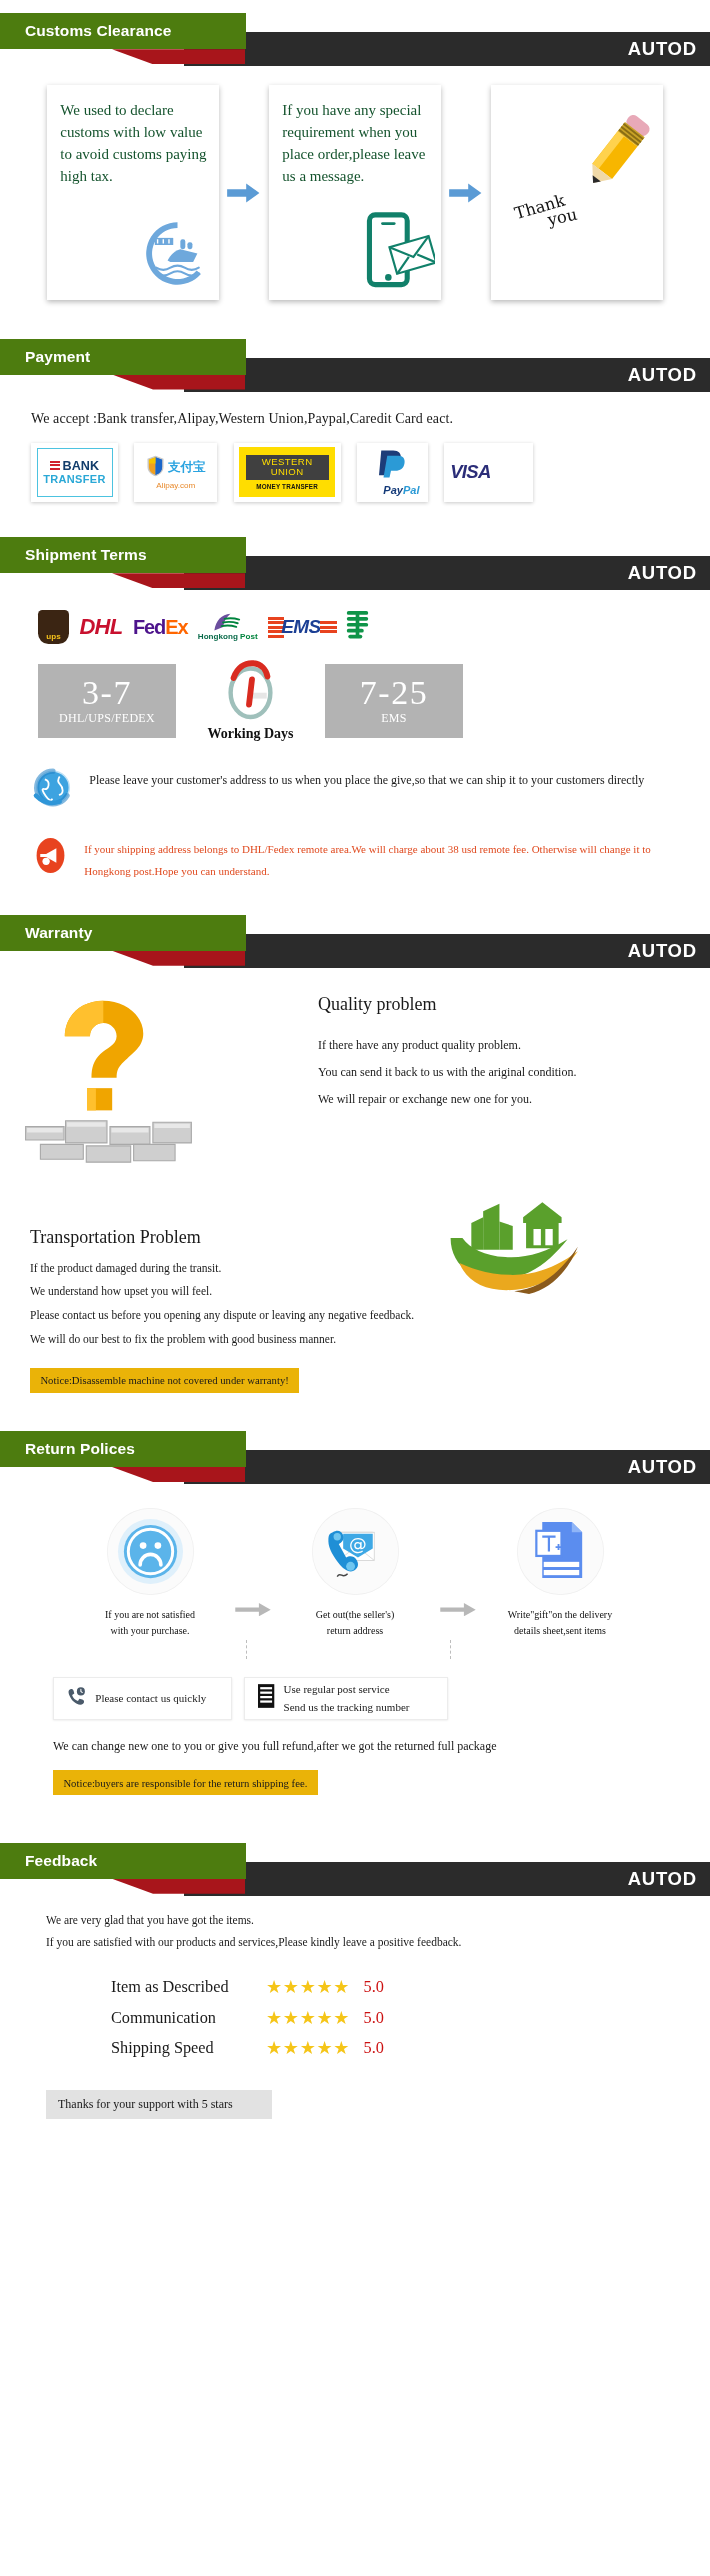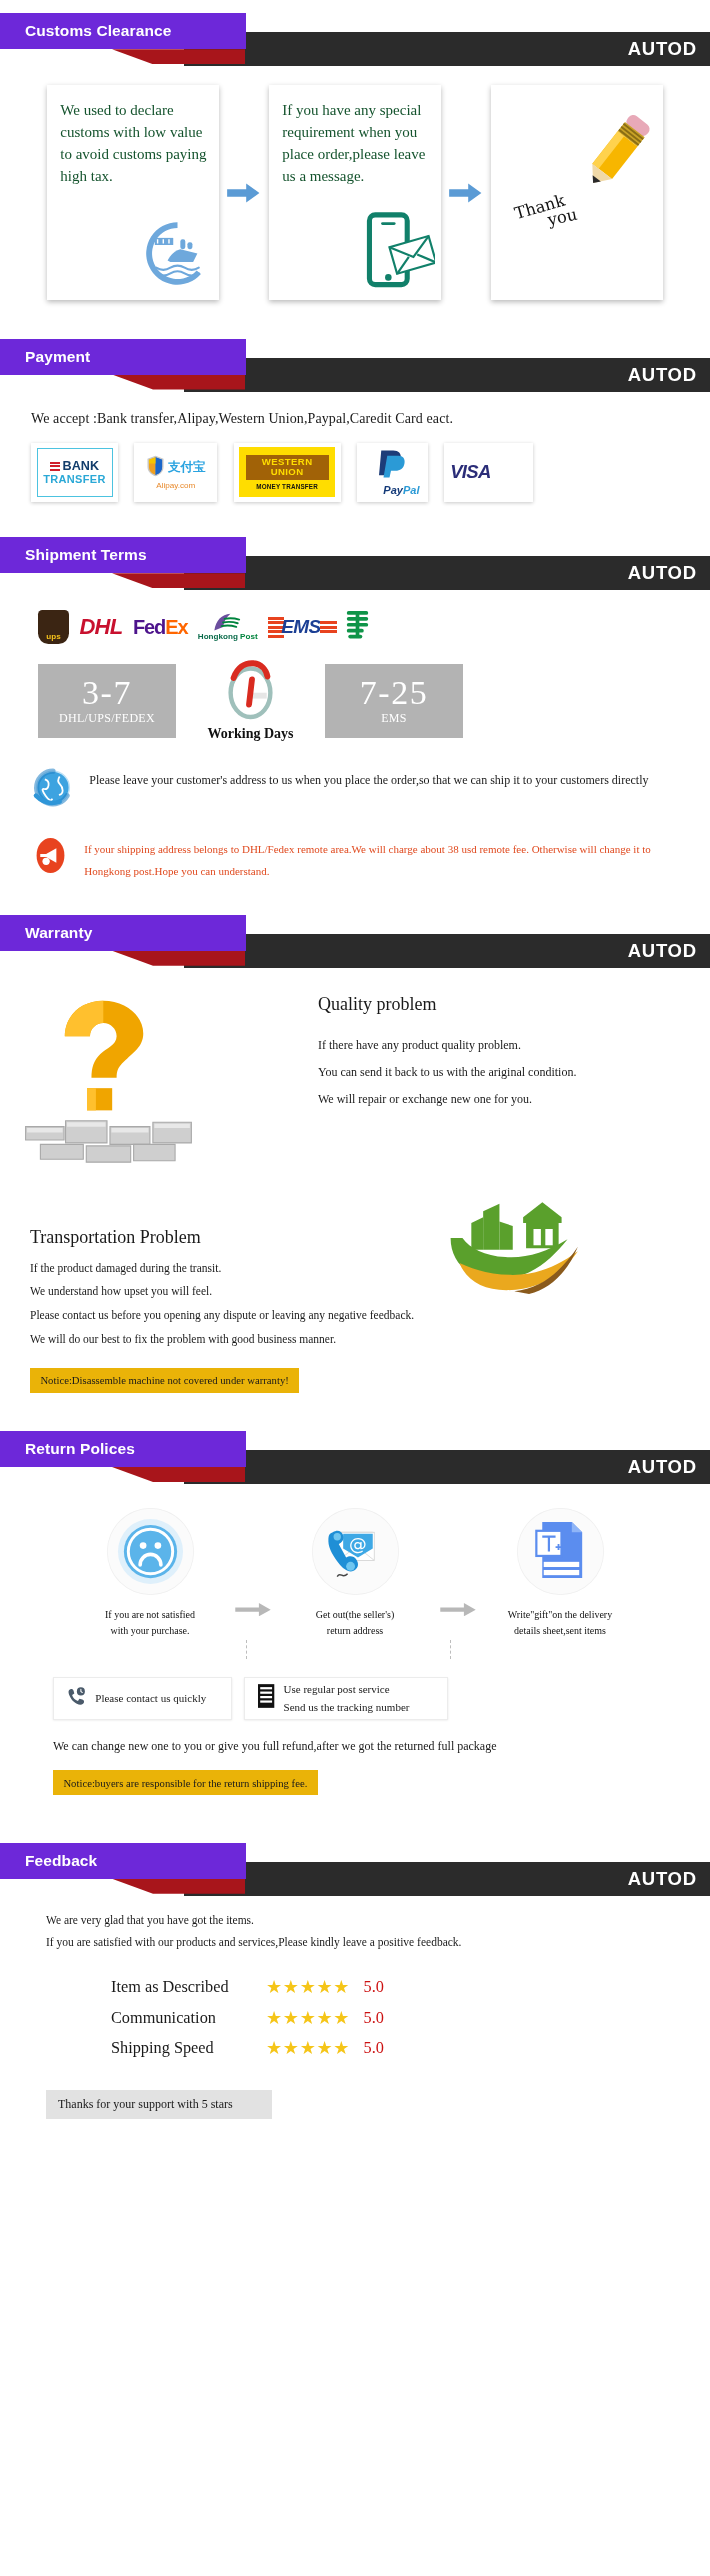--- a/index.html
+++ b/index.html
@@ -17,21 +17,21 @@
     position:absolute;left:184px;right:0;top:19px;height:34px;
     background:#2b2b2b;
   }
   .banner .dark .brand{
     position:absolute;right:13.3px;top:50%;transform:translateY(-50%);
     font-family:"Liberation Sans", sans-serif;
     font-weight:bold;font-size:18.5px;letter-spacing:0.7px;color:#ffffff;
   }
   .banner .redtab{
     position:absolute;left:0;top:0;width:246px;height:36px;
-    background:#6d28d9;
+    background:#4d7c0f;
     display:flex;align-items:center;
   }
   .banner .redtab span{
     font-family:"Liberation Sans", sans-serif;
     font-weight:bold;font-size:15.5px;color:#ffffff;padding-left:25px;letter-spacing:0.1px;
   }
   .banner .fold{
     position:absolute;left:112px;top:36px;width:133px;height:15px;
     background:#a8151b;
     clip-path:polygon(0 0, 100% 0, 100% 100%, 41px 100%);
@@ -79,32 +79,32 @@
   .pay-ali{width:83px;height:59px;}
   .pay-wu{width:107px;height:59px;}
   .pay-pp{width:71px;height:59px;}
   .pay-visa{width:89px;height:59px;}
 
   .bank-inner{
     border:0.7px solid #4cc3e0;width:74px;height:47px;
     display:flex;flex-direction:column;align-items:center;justify-content:center;
     font-family:"Liberation Sans", sans-serif;font-weight:bold;
   }
-  .bank-top{display:flex;align-items:center;gap:2.2px;font-size:12.6px;color:#123d6b;}
+  .bank-top{display:flex;gap:2.2px;font-size:12.6px;color:#123d6b;}
   .bank-bars{display:inline-block;}
   .bank-bars i{display:block;width:10.4px;height:1.9px;background:#d0202c;margin:1.5px 0;}
   .bank-bot{font-size:11px;color:#2aa8d6;letter-spacing:0.3px;}
 
   .ali-wrap{display:flex;flex-direction:column;align-items:center;}
   .ali-row{display:flex;align-items:center;gap:3px;}
   .ali-cn{font-size:12.6px;font-weight:bold;color:#2aa3e0;font-family:"DejaVu Sans", sans-serif;}
   .ali-dom{font-size:8.1px;color:#e8892b;margin-top:0.7px;font-family:"Liberation Sans", sans-serif;}
 
   .wu-wrap{background:#ffdd00;width:96px;height:50px;display:flex;flex-direction:column;align-items:center;justify-content:center;}
-  .wu-black{background:#a16207;color:#ffdd00;font-family:"Liberation Sans", sans-serif;font-weight:bold;
+  .wu-black{background:#404040;color:#ffdd00;font-family:"Liberation Sans", sans-serif;font-weight:normal;
     font-size:9.6px;line-height:10.4px;padding:2.2px 4.4px;text-align:center;letter-spacing:0.4px;width:83px;box-sizing:border-box;}
   .wu-sub{font-family:"Liberation Sans", sans-serif;font-weight:bold;font-size:6.3px;color:#111;margin-top:3px;letter-spacing:0.2px;}
 
   .pp-wrap{display:flex;flex-direction:column;align-items:center;}
   .pp-text{font-family:"Liberation Sans", sans-serif;font-weight:bold;font-size:11px;margin-top:1.5px;font-style:italic;margin-left:18px;}
   .pp-text .a{color:#143a78;} .pp-text .b{color:#2b9ad6;}
 
   .visa-wrap{width:77px;display:flex;flex-direction:row;}
   .visa-bar-top{height:9.6px;background:#2b2d78;}
   .visa-mid{height:25px;display:flex;align-items:center;justify-content:center;background:#fff;}
@@ -443,21 +443,21 @@
   <div class="note">
     <span>
       <svg width="46" height="46" viewBox="0 0 62 62">
         <circle cx="31" cy="29" r="22" fill="#3da3e0"></circle>
         <circle cx="31" cy="29" r="22" fill="none" stroke="#bfe2f7" stroke-width="2"></circle>
         <path d="M31 7a22 22 0 1 0 19 33" fill="none" stroke="#1f7fc4" stroke-width="7" stroke-linecap="round" opacity=".55"></path>
         <path d="M20 18q6 2 5 8t-6 5 2 9 9 4M40 14q-4 6 0 10t4 9-5 6" fill="none" stroke="#fff" stroke-width="2.4"></path>
         <path d="M8 40q14 14 32 8" fill="none" stroke="#2f96d8" stroke-width="6" stroke-linecap="round"></path>
       </svg>
     </span>
-    <div class="txt">Please leave your customer's address to us when you place the order,so that we can ship it to your customers directly</div>
+    <div class="txt">Please leave your customer's address to us when you place the give,so that we can ship it to your customers directly</div>
   </div>
 
   <div class="note warn">
     <span>
       <svg width="41" height="41" viewBox="0 0 56 56">
         <ellipse cx="28" cy="28" rx="19" ry="24" fill="#e8431f"></ellipse>
         <path d="M14 26h8l14-8v20l-14-8h-8z" fill="#fff"></path>
         <circle cx="22" cy="36" r="5" fill="#fff"></circle>
       </svg>
     </span>

